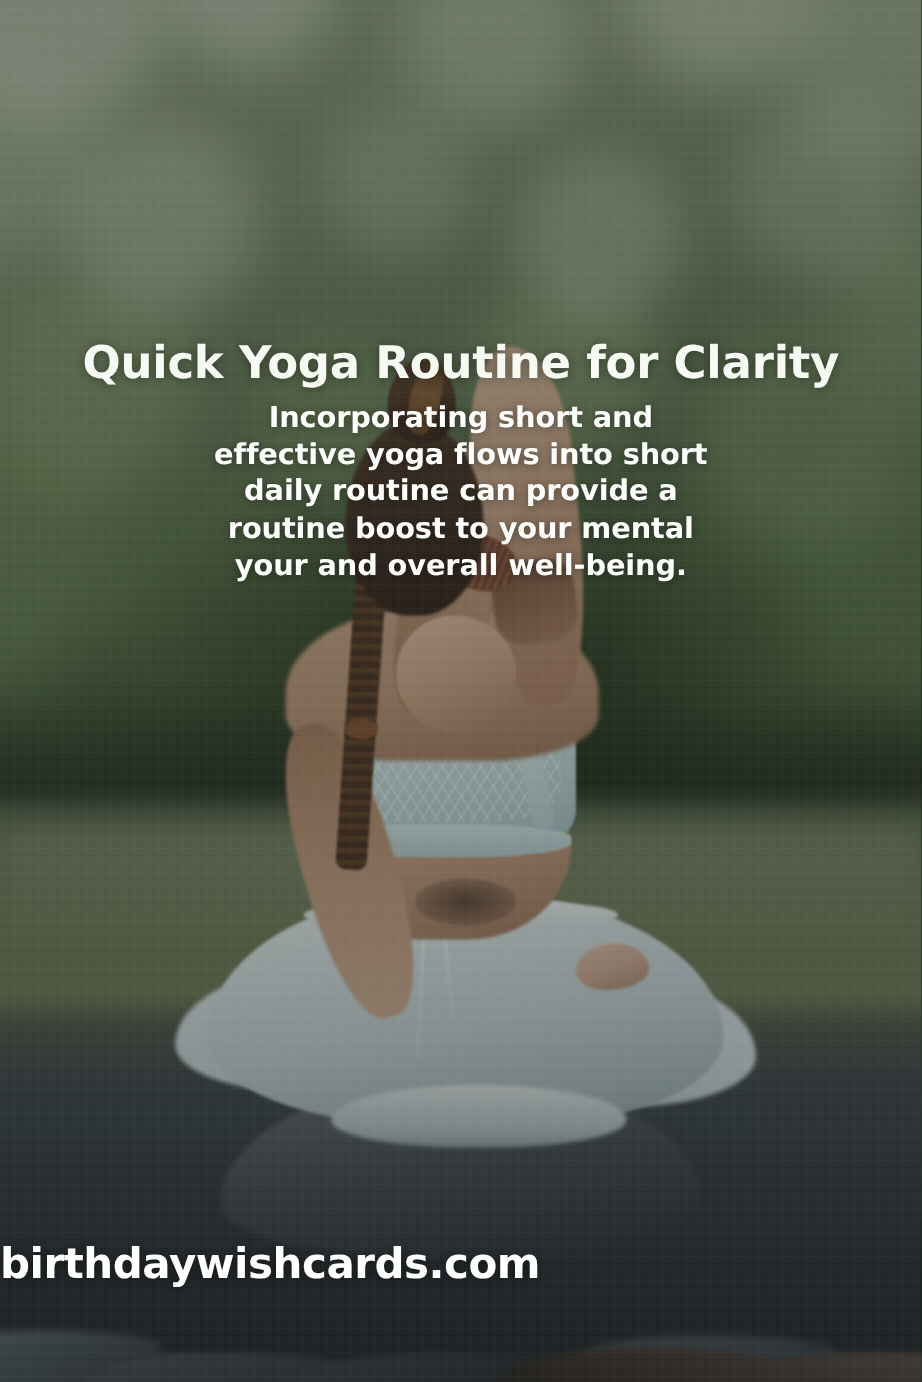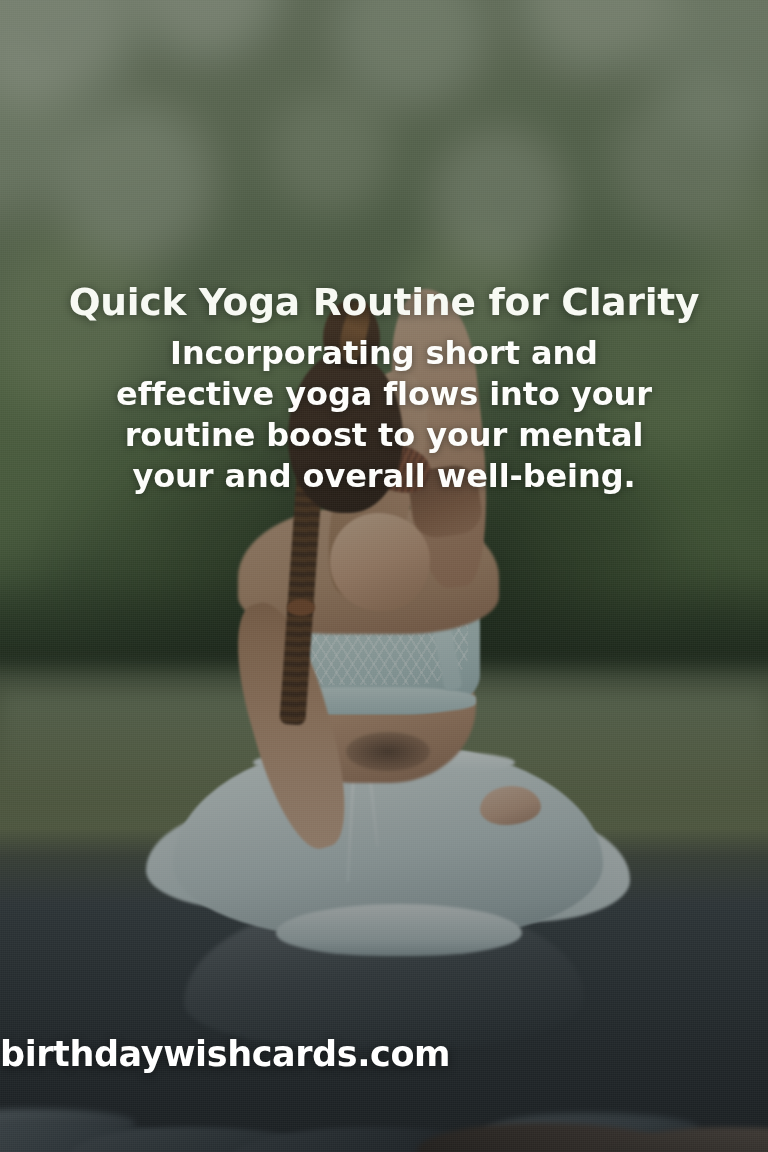--- a/index.html
+++ b/index.html
@@ -463,21 +463,21 @@
   }
   .subhead {
     position: absolute;
     top: 333px;
     left: 84px;
     width: 600px;
     text-align: center;
     color: #fdfdfb;
     font-family: "DejaVu Sans", sans-serif;
     font-weight: 700;
-    font-size: 32px;
+    font-size: 24px;
     line-height: 1.28;
     letter-spacing: -.1px;
     text-shadow: 0 1px 7px rgba(10,16,12,.40);
   }
   .subhead .ln { display: block; }
 
   .sitelink {
     position: absolute;
     top: 1034px;
     left: 0;
@@ -556,21 +556,22 @@
     <div class="tint"></div>
     <div class="grain"></div>
   </div>
 
   <div class="content">
 
     <h1 class="headline">Quick Yoga Routine for Clarity</h1>
 
     <div class="subhead">
       <span class="ln">Incorporating short and</span>
-      <span class="ln">effective yoga flows into your</span>
+      <span class="ln">effective yoga flows into short</span>
+      <span class="ln">daily routine can provide a</span>
       <span class="ln">routine boost to your mental</span>
       <span class="ln">your and overall well-being.</span>
     </div>
 
     <a class="sitelink" href="#">birthdaywishcards.com</a>
   </div>
 
 </div>
 
 </body></html>

